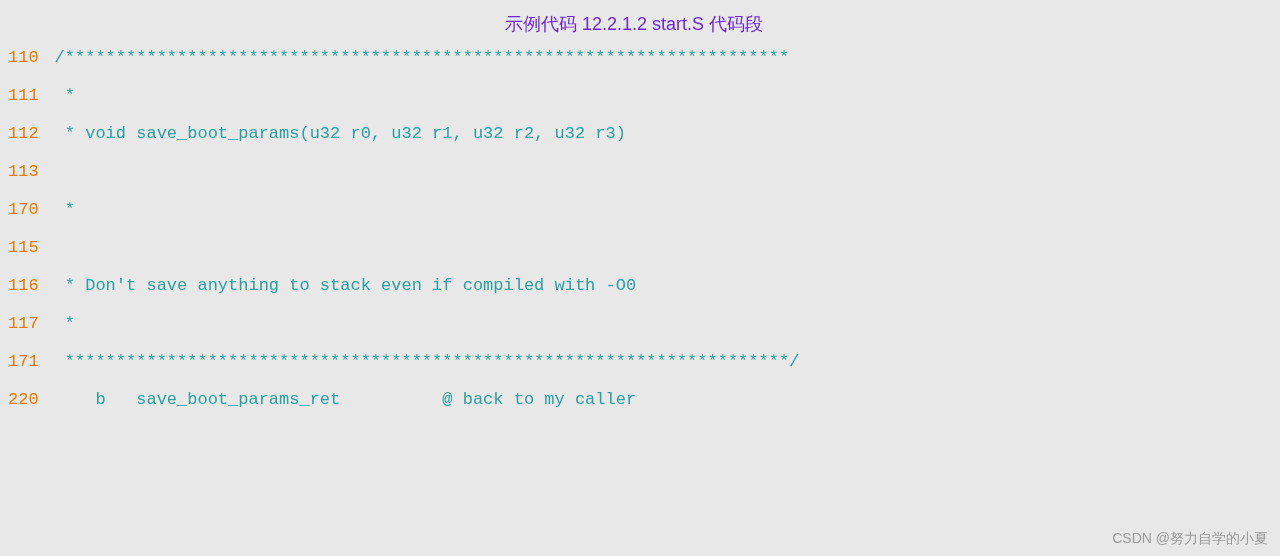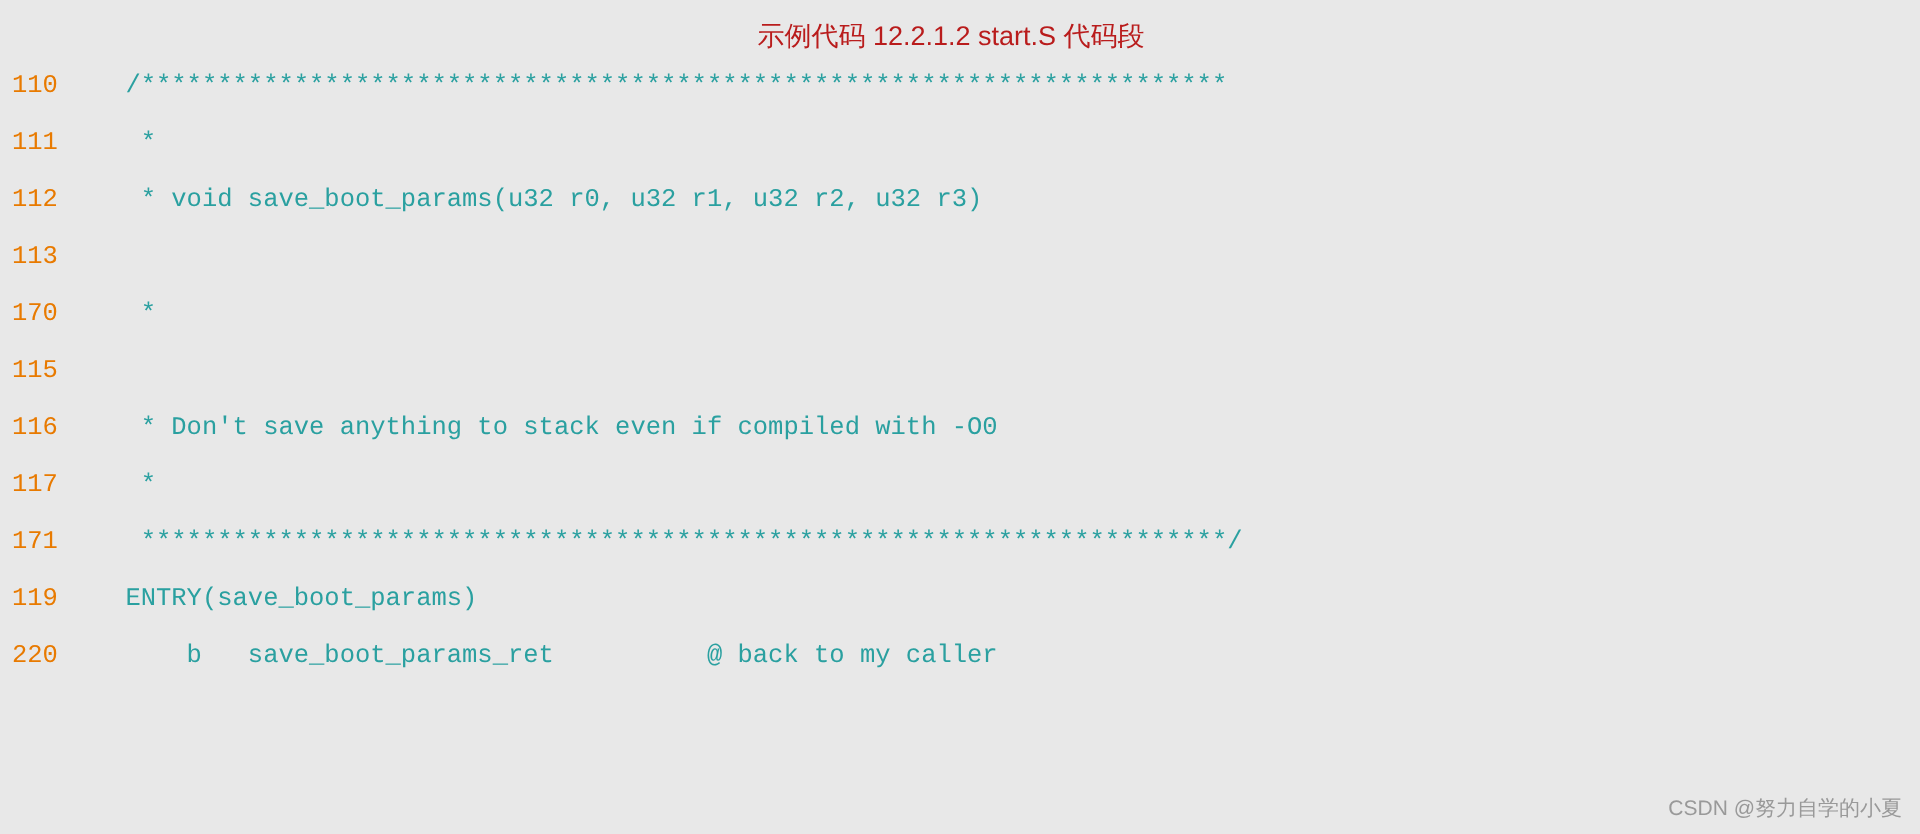--- a/index.html
+++ b/index.html
@@ -18,38 +18,37 @@
 
     .container {
       width: 1280px;
       height: 556px;
       background-color: #e8e8e8;
       position: relative;
     }
 
     .title {
       text-align: center;
-      color: #b91c1c;
+      color: #6d28d9;
       font-size: 18px;
       font-family: 'Microsoft YaHei', Arial, sans-serif;
       padding: 12px 12px 10px 0;
       font-weight: normal;
     }
 
     .code-area {
       background-color: #e8e8e8;
       padding: 0;
     }
 
     .code-line {
       display: flex;
       align-items: baseline;
       min-height: 38px;
       padding: 2px 0;
-      gap: 29px;
     }
 
     .line-num {
       color: #e87a00;
       font-size: 17px;
       min-width: 48px;
       text-align: right;
       padding-right: 16px;
       padding-left: 8px;
       user-select: none;
@@ -110,22 +109,18 @@
       </div>
       <div class="code-line">
         <span class="line-num">117</span>
         <span class="line-code comment"> *</span>
       </div>
       <div class="code-line">
         <span class="line-num">171</span>
         <span class="line-code comment"> ***********************************************************************/</span>
       </div>
       <div class="code-line">
-        <span class="line-num">119</span>
-        <span class="line-code comment">ENTRY(save_boot_params)</span>
-      </div>
-      <div class="code-line">
         <span class="line-num">220</span>
         <span class="line-code comment">    b   save_boot_params_ret          @ back to my caller</span>
       </div>
     </div>
   <div class="watermark">CSDN @努力自学的小夏</div>
 </div>
 
 </body></html>

